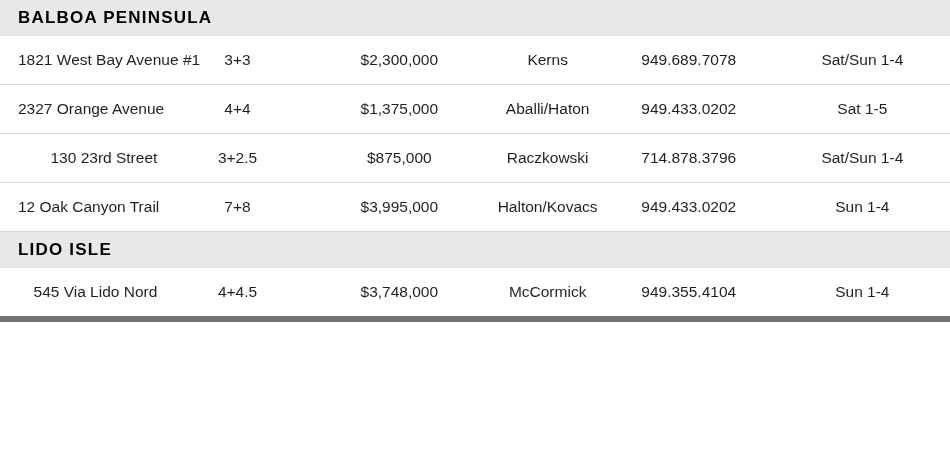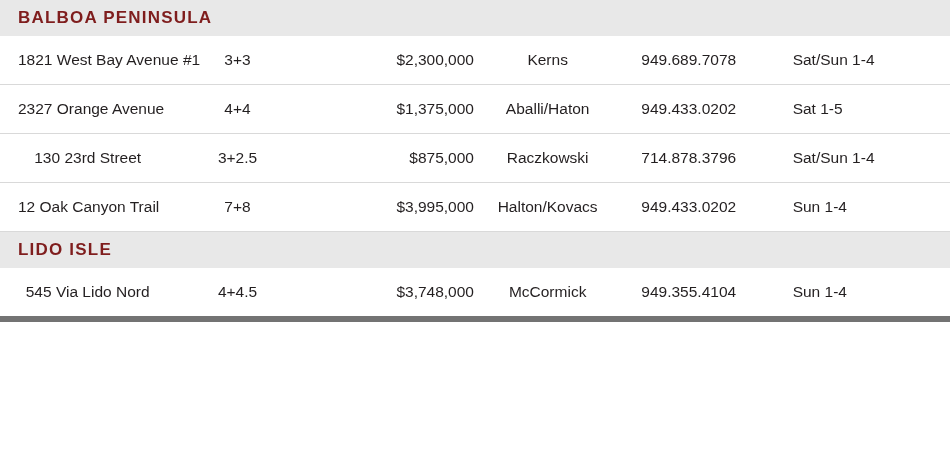--- a/index.html
+++ b/index.html
@@ -22,67 +22,67 @@
   .section-row td {
     background: #e8e8e8;
     height: 36px;
     padding: 0 0 0 18px;
     vertical-align: middle;
   }
   .section-title {
     font-size: 17px;
     font-weight: bold;
     letter-spacing: 1.2px;
-    color: #7f1d1d;
+    color: #000000;
     line-height: 36px;
     white-space: nowrap;
   }
   .listing-row td {
     height: 46px;
     vertical-align: middle;
     border-bottom: 1px solid #d9d9d9;
     font-size: 15.5px;
     color: #231f20;
     background: #ffffff;
   }
   .listing-row.no-rule td {
     border-bottom: 6px solid #737373;
   }
   .c-address {
     width: 248px;
     padding-left: 18px;
-    text-align: center;
+    text-align: right;
     white-space: nowrap;
   }
   .c-beds {
     width: 82px;
     text-align: center;
     white-space: nowrap;
   }
   .c-price {
     width: 140px;
-    text-align: right;
+    text-align: center;
     padding-left: 8px;
     white-space: nowrap;
   }
   .c-agent {
     width: 210px;
     text-align: center;
     padding-right: 14px;
     white-space: nowrap;
   }
   .c-phone {
     width: 145px;
     text-align: left;
     padding-left: 8px;
     white-space: nowrap;
   }
   .c-hours {
     width: 125px;
-    text-align: left;
+    text-align: center;
     padding-right: 18px;
     white-space: nowrap;
   }
   .spacer-row td {
     height: 34px;
     background: #ffffff;
     border: none;
   }
 </style>
 </head>

